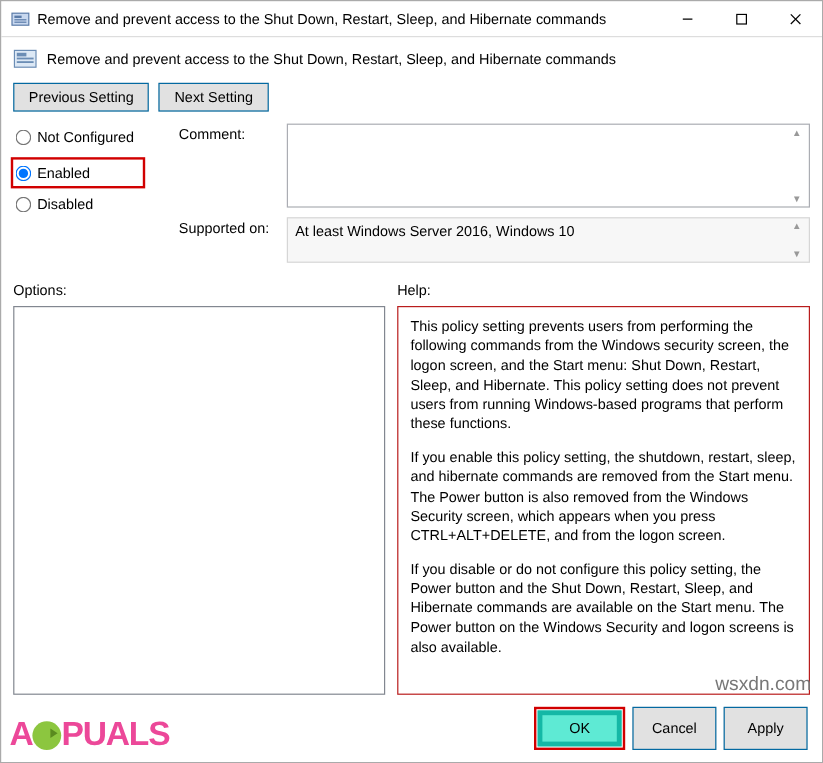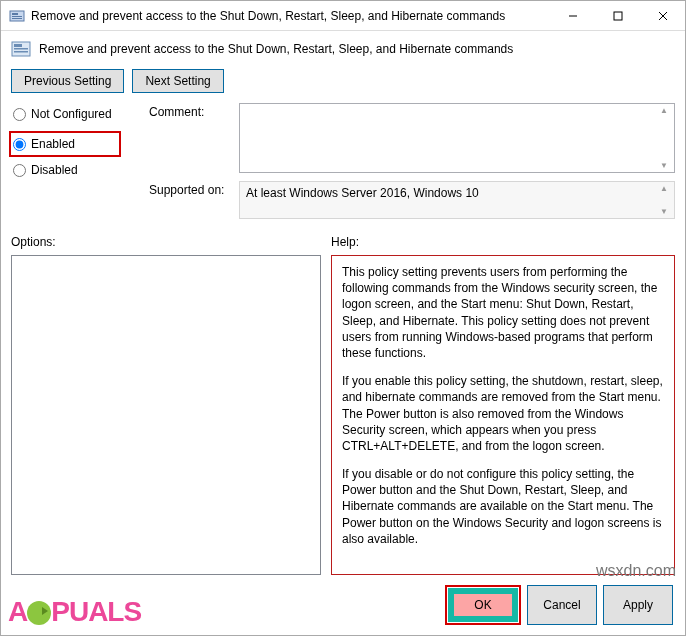--- a/index.html
+++ b/index.html
@@ -48,21 +48,21 @@
     .options-box {
       flex: 1; border: 1px solid #828790; background: #fff;
     }
     .help-box {
       flex: 1; border: 1px solid #b91c1c; background: #fff;
       padding: 8px 10px; overflow-y: auto; font-size: 12px; line-height: 1.35;
     }
     .help-box p { margin: 0 0 12px 0; }
     .footer { display: flex; justify-content: flex-end; gap: 6px; padding: 10px 12px; }
     .ok-highlight { border: 2px solid #d10000; padding: 1px; display: inline-block; }
-    .ok-highlight .btn { border: 6px solid #14b8a6; background: #fca5a5; }
+    .ok-highlight .btn { border: 4px solid #14b8a6; background: #5eead4; }
     .watermark {
       position: absolute; left: 8px; bottom: 8px;
       font-family: Arial, sans-serif; font-weight: bold; font-size: 28px;
       color: #ec4899; letter-spacing: -1px;
     }
     .watermark .ball {
       display: inline-block; width: 24px; height: 24px; background: #8cc63f;
       border-radius: 50%; vertical-align: -4px; position: relative;
     }
     .watermark .ball::after {

